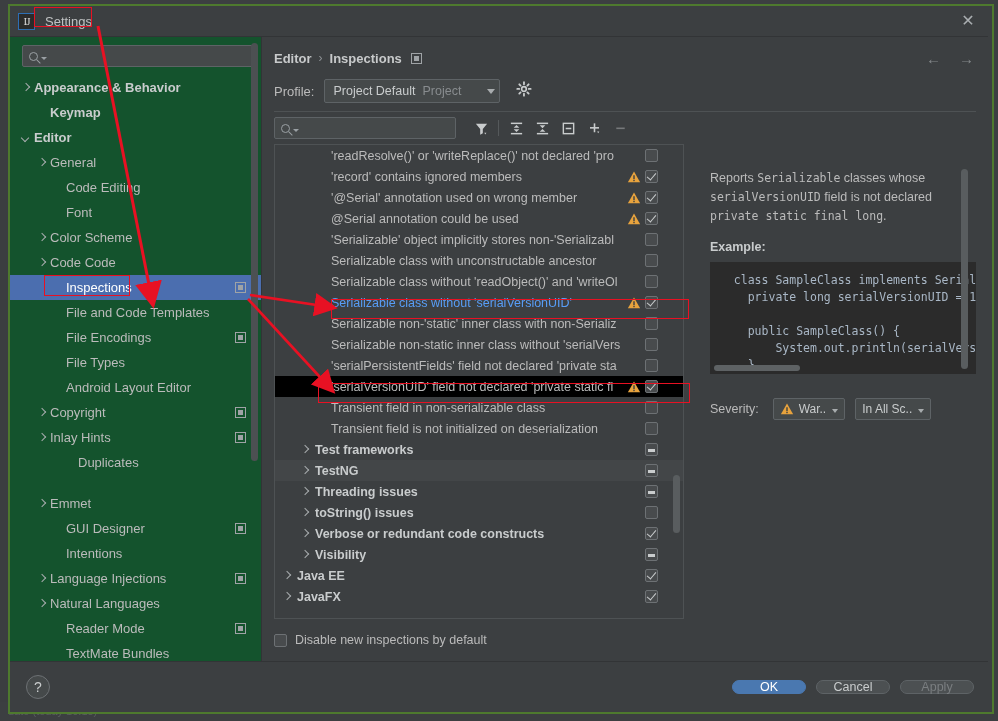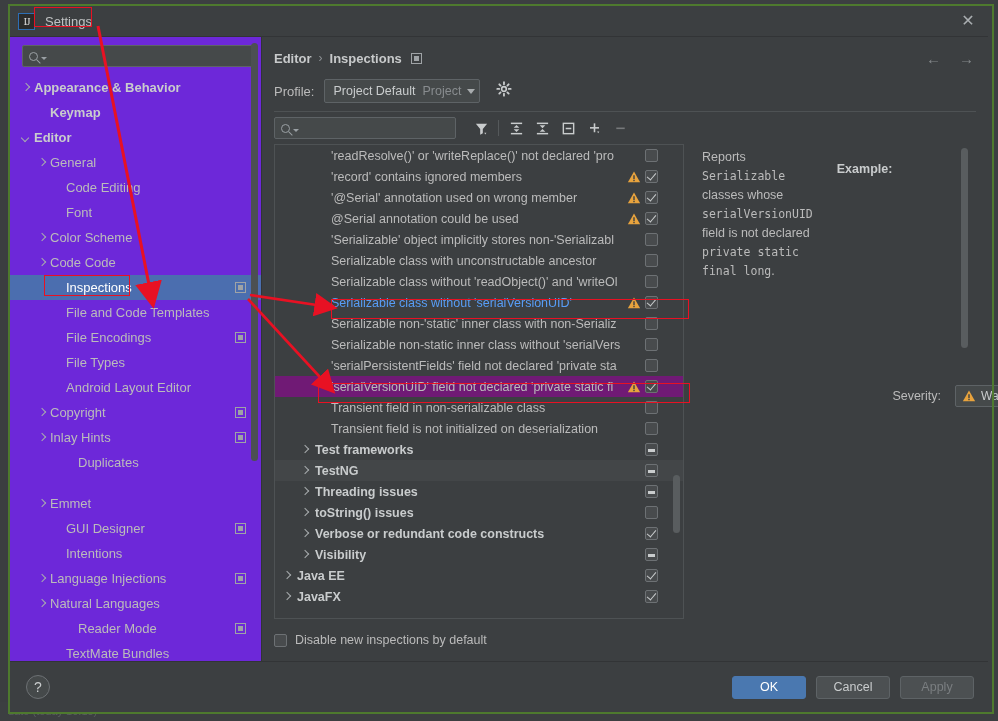--- a/index.html
+++ b/index.html
@@ -54,21 +54,21 @@
     color:#a9adb0; font-size:16px; line-height:15px; text-align:center;
     cursor:pointer;
   }
   .titlebar-sep { height:1px; background:#323436; }
 
   
   .dlg-body { flex:1; display:flex; min-height:0; }
 
   
   .sidebar {
-    width:252px; background:#6d28d9; display:flex; flex-direction:column;
+    width:252px; background:#14532d; display:flex; flex-direction:column;
     position:relative; flex-shrink:0;
   }
   .search-wrap { padding:8px 8px 6px 12px; }
   .search-box {
     height:22px; background:#45494a; border:1px solid #5e6366;
     display:flex; align-items:center; padding:0 6px; border-radius:2px;
   }
   .mag {
     width:9px; height:9px; border:1.3px solid #9aa0a4; border-radius:50%;
     position:relative; flex-shrink:0;
@@ -130,21 +130,21 @@
   }
   .crumb-badge::after{content:"";position:absolute;left:2px;top:2px;width:5px;height:5px;background:#9fa3a6;}
   .nav-arrows { position:absolute; right:14px; display:flex; gap:18px; }
   .nav-arrow { color:#84888b; font-size:15px; line-height:15px; cursor:pointer; }
 
   .profile-row {
     height:36px; display:flex; align-items:center; padding:0 12px;
   }
   .profile-label { color:#bbbbbb; font-size:13px; margin-right:10px; }
   .combo {
-    width:156px;height:24px;background:#45494a;border:1px solid #5e6366;
+    width:176px;height:24px;background:#45494a;border:1px solid #5e6366;
     display:flex;align-items:center;padding:0 4px 0 8px;border-radius:2px;
   }
   .combo .val { color:#c9cccd; font-size:12.5px; }
   .combo .sub { color:#888c8f; font-size:12.5px; margin-left:7px; }
   .combo .tri {
     margin-left:auto; width:0;height:0;
     border-left:4px solid transparent;border-right:4px solid transparent;
     border-top:5px solid #a8acae;
   }
   .gear-btn { margin-left:16px; cursor:pointer; }
@@ -152,21 +152,21 @@
 
   .toolbar { height:32px; display:flex; align-items:center; padding:0 12px; gap:0; }
   .tb-search {
     width:182px;height:22px;background:#45494a;border:1px solid #5e6366;
     display:flex;align-items:center;padding:0 6px;border-radius:2px; margin-right:12px;
   }
   .tb-icon { width:26px;height:24px;display:flex;align-items:center;justify-content:center;cursor:pointer; }
   .tb-divider { width:1px;height:16px;background:#55595b; margin:0 4px; }
 
   
-  .main-split { flex:1; display:flex; padding:0 12px 0 12px; min-height:0; gap:0; }
+  .main-split { flex:1; display:flex; padding:0 12px 0 12px; min-height:0; gap:8px; }
   .list-panel {
     width:410px; background:#3c3f41; border:1px solid #4e5254;
     position:relative; overflow:hidden; flex-shrink:0;
   }
   .irow {
     height:21px; display:flex; align-items:center; font-size:12.5px;
     color:#bbbbbb; white-space:nowrap; position:relative; padding-right:0;
     cursor:default;
   }
   .irow .txt { padding-left:56px; overflow:hidden; flex:1; }
@@ -194,21 +194,21 @@
     background:#c9cccd;
   }
   .cbox-slot { width:38px; display:flex; justify-content:flex-start; align-items:center; }
   .list-scroll {
     position:absolute; right:3px; top:330px; width:7px; height:58px;
     background:#595d5f; border-radius:4px;
   }
 
   .desc-panel {
     flex:1; margin-left:18px; position:relative; min-width:0;
-    display:flex; flex-direction:row; padding-top:4px;
+    display:flex; flex-direction:column; padding-top:4px;margin-top:21px;
   }
   .desc-text { color:#bbbbbb; font-size:12.5px; line-height:19px; padding-right:24px; }
   .mono { font-family:"DejaVu Sans Mono", monospace; font-size:11.5px; }
   .desc-example { color:#c9cccd; font-size:12.5px; font-weight:bold; margin-top:14px; }
   .code-box {
     margin-top:8px; background:#2b2b2b; height:112px; position:relative;
     overflow:hidden; padding:10px 0 0 0;
   }
   .code-line {
     font-family:"DejaVu Sans Mono", monospace; font-size:11.5px;
@@ -248,21 +248,21 @@
     height:50px; display:flex; align-items:center; padding:0 14px 0 16px;
     flex-shrink:0;
   }
   .help-btn {
     width:24px;height:24px;border-radius:50%;border:1px solid #6d7174;
     background:#45494a; color:#c9cccd; font-size:14px;
     display:flex;align-items:center;justify-content:center; cursor:pointer;
   }
   .btns { margin-left:auto; display:flex; gap:10px; }
   .btn {
-    min-width:74px;height:23px;border-radius:3px;border:1px solid #5e6366;
+    min-width:74px;height:14px;border-radius:9px;border:1px solid #5e6366;
     background:#4c5052; color:#c9cccd; font-size:12.5px;
     display:flex;align-items:center;justify-content:center;cursor:pointer; padding:0 12px;
   }
   .btn.primary { background:#4a78b0; border-color:#4a78b0; color:#ffffff; }
   .btn.disabled { color:#7a7e80; }
 
   
   .anno { position:absolute; pointer-events:none; }
   .anno-box { border:1.6px solid #e81123; }
   svg.anno-svg { position:absolute; left:0; top:0; width:998px; height:721px; pointer-events:none; }
@@ -378,21 +378,21 @@
             </div>
             <div class="tnode" style="padding-left: 26px;">
               <span class="arrow right"></span>
               <span>Language Injections</span>
               <span class="badge"></span>
             </div>
             <div class="tnode" style="padding-left: 26px;">
               <span class="arrow right"></span>
               <span>Natural Languages</span>
             </div>
-            <div class="tnode" style="padding-left: 42px; margin-left: 12px;">
+            <div class="tnode" style="padding-left: 42px;">
               <span class="arrow"></span>
               <span>Reader Mode</span>
               <span class="badge"></span>
             </div>
             <div class="tnode" style="padding-left: 42px;">
               <span class="arrow"></span>
               <span>TextMate Bundles</span>
             </div>
           </div>
         <div class="sidebar-scroll"></div>
@@ -583,21 +583,21 @@
                     <span class="cbox"></span>
                   </span>
                 </div>
                 <div class="irow">
                   <span class="txt">'serialPersistentFields' field not declared 'private sta</span>
                   <span style="width: 18px; display: flex; align-items: center; justify-content: center; flex-shrink: 0;"></span>
                   <span class="cbox-slot">
                     <span class="cbox"></span>
                   </span>
                 </div>
-                <div class="irow" style="background: #701a75;">
+                <div class="irow" style="background: #000000;">
                   <span class="txt">'serialVersionUID' field not declared 'private static fi</span>
                   <span style="width: 18px; display: flex; align-items: center; justify-content: center; flex-shrink: 0;">
                     <svg class="warn-ico" viewBox="0 0 16 16">
                       <path d="M8 1.6L15 14H1z" fill="#e8a33d"></path>
                       <rect x="7.2" y="6" width="1.6" height="4.4" fill="#3c3f41"></rect>
                       <rect x="7.2" y="11.2" width="1.6" height="1.6" fill="#3c3f41"></rect>
                     </svg>
                   </span>
                   <span class="cbox-slot">
                     <span class="cbox checked"></span>

